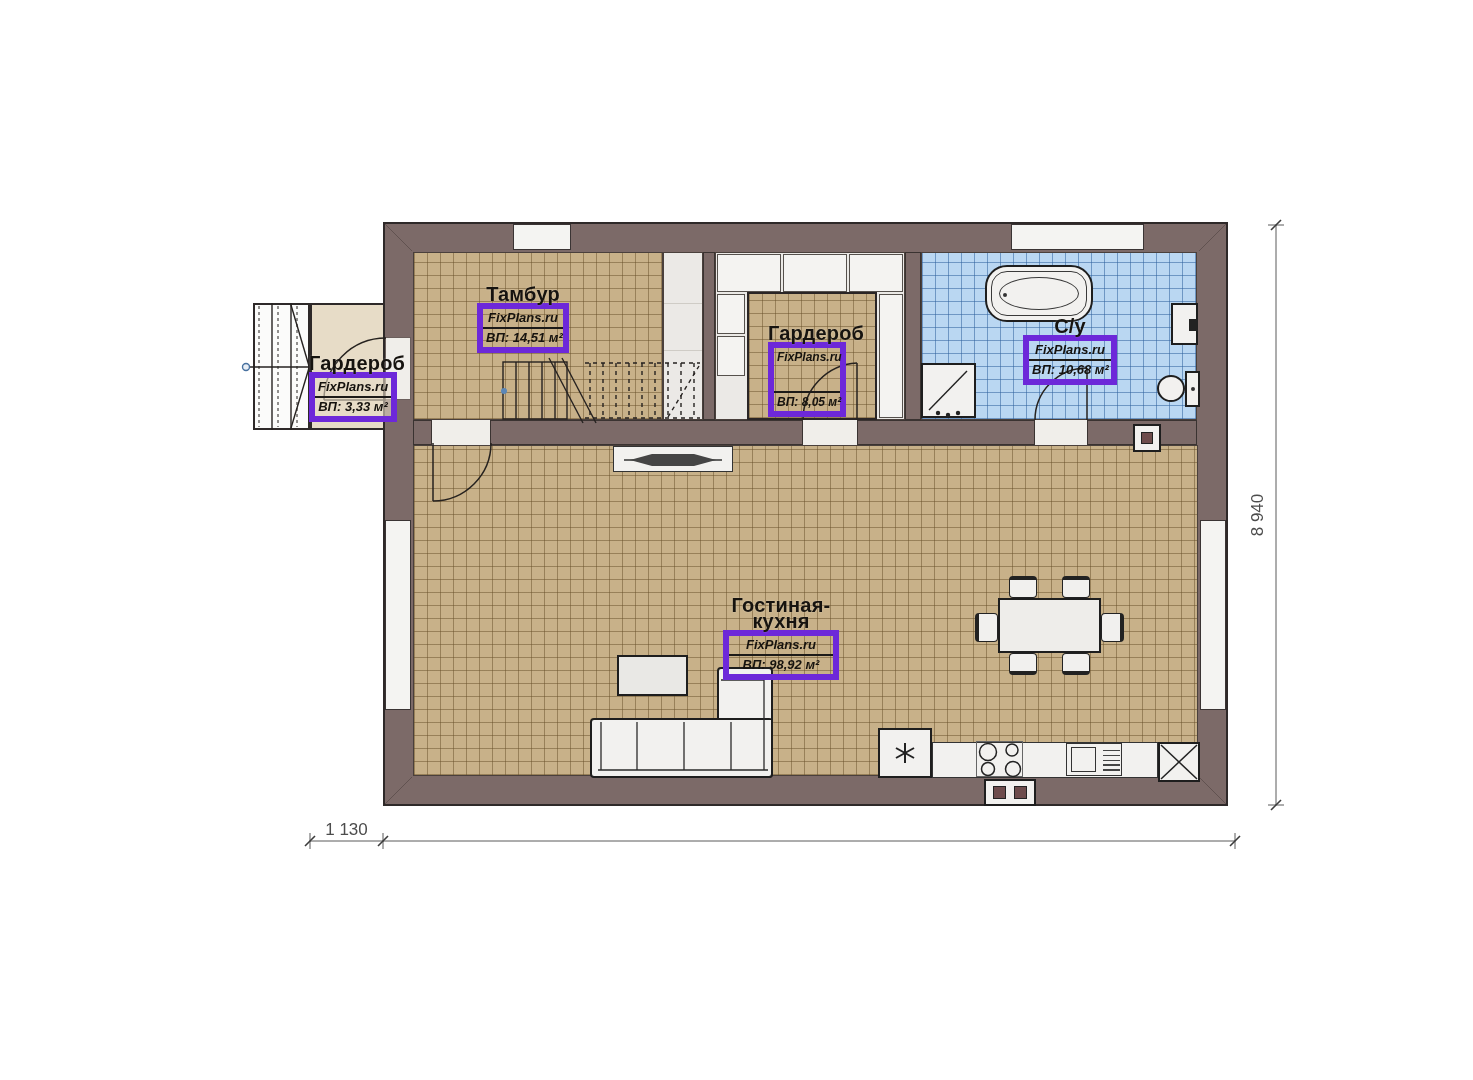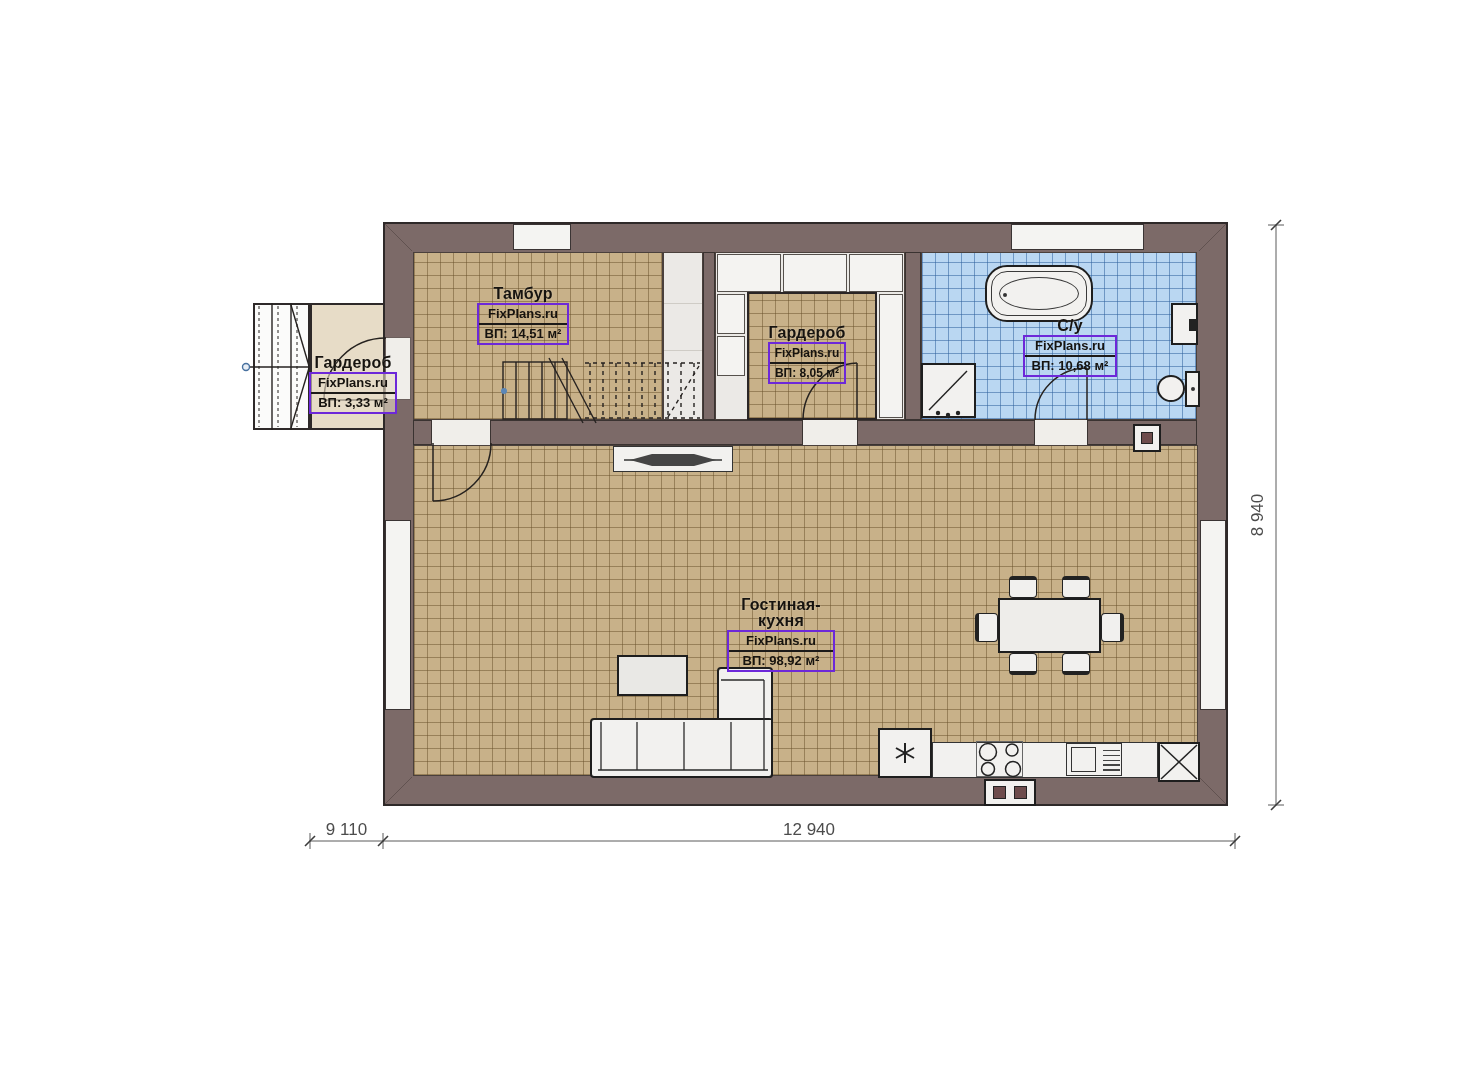--- a/index.html
+++ b/index.html
@@ -26,23 +26,23 @@
 
   .window{background:#f4f4f2;border:1px solid #3a3434;}
   .opening{background:#f0eeea;}
 
   .closet{background:#f4f3f1;border:1px solid #55504c;}
   .fixture{background:#f2f1ef;border:2px solid #1e1e1e;}
   .fixthin{background:#f2f1ef;border:1px solid #333;}
 
   
   .rlabel{position:absolute;text-align:center;color:#16130f;z-index:30;}
-  .rl-title{font-weight:bold;font-size:16px;line-height:16px;letter-spacing:.2px;
+  .rl-title{font-weight:bold;font-size:20px;line-height:16px;letter-spacing:.2px;
     text-shadow:0 0 2px rgba(255,255,255,.35);}
-  .rl-box{border:2px solid #6d28d9;margin-top:1px;}
+  .rl-box{border:6px solid #6d28d9;margin-top:1px;font-style:italic;}
   .rl-row{font-weight:bold;font-size:13px;line-height:18px;padding:0 3px;white-space:nowrap;}
   .rl-row2{border-top:2px solid #1c1a18;}
 
   
   .dim{position:absolute;font-size:17px;color:#4c4c4c;text-align:center;white-space:nowrap;}
   .dim-vert{transform:rotate(-90deg);transform-origin:center center;}
 
   
   .chair{background:#f1f0ee;border:1.5px solid #222;border-radius:4px;}
   .chair.dtop{border-top:4px solid #222;}
@@ -264,21 +264,21 @@
     <div class="rl-box">
       <div class="rl-row">FixPlans.ru</div>
       <div class="rl-row rl-row2">ВП: 14,51 м²</div>
     </div>
   </div>
 
   <div class="rlabel" style="left:768px;top:325px;width:78px;">
     <div class="rl-title">Гардероб</div>
     <div class="rl-box">
       <div class="rl-row" style="font-size:12px;">FixPlans.ru</div>
-      <div class="rl-row rl-row2" style="font-size:12px;">ВП: 8,05 м²</div>
+      <div class="rl-row rl-row2" style="font-size:12px;margin-top:25px;">ВП: 8,05 м²</div>
     </div>
   </div>
 
   <div class="rlabel" style="left:1023px;top:318px;width:94px;">
     <div class="rl-title">С/у</div>
     <div class="rl-box">
       <div class="rl-row">FixPlans.ru</div>
       <div class="rl-row rl-row2">ВП: 10,68 м²</div>
     </div>
   </div>
@@ -292,17 +292,16 @@
   </div>
 
   <div class="rlabel" style="left:309px;top:355px;width:88px;z-index:31;">
     <div class="rl-title">Гардероб</div>
     <div class="rl-box" style="background:rgba(231,220,199,.6);">
       <div class="rl-row">FixPlans.ru</div>
       <div class="rl-row rl-row2">ВП: 3,33 м²</div>
     </div>
   </div>
 
-  <div class="dim" style="left:310px;top:820px;width:73px;">9 110</div>
-  <div class="dim" style="left:383px;top:820px;width:852px;">12 940</div>
+  <div class="dim" style="left:310px;top:820px;width:73px;">1 130</div>
   <div class="dim dim-vert" style="left:1213px;top:505px;width:90px;">8 940</div>
 
 </div>
 
 </body></html>

